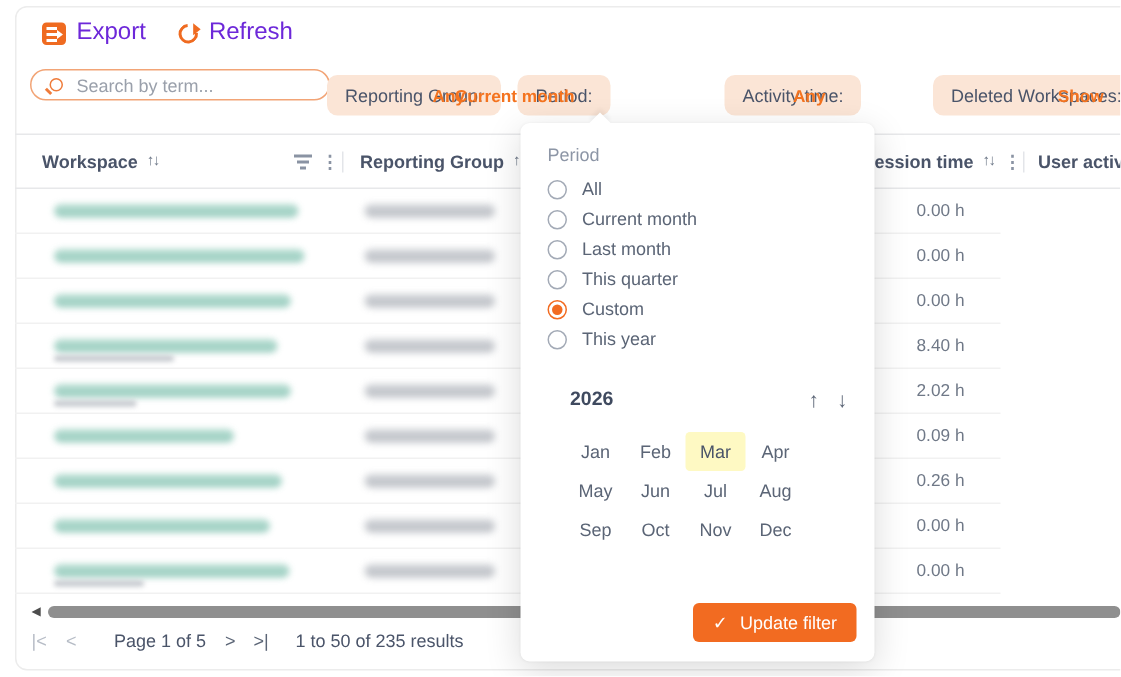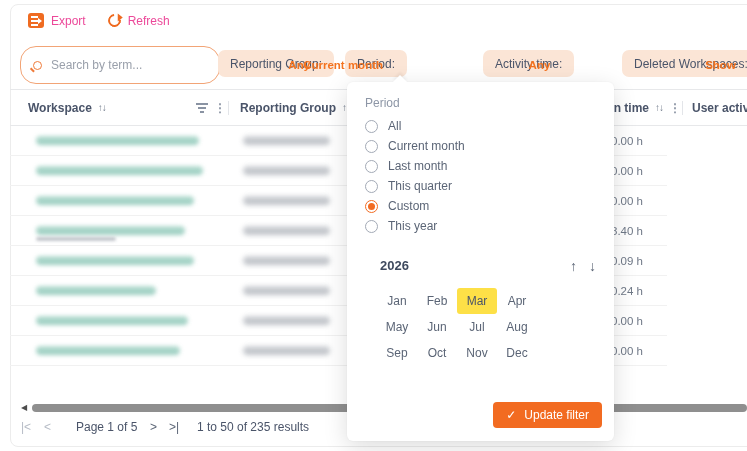--- a/index.html
+++ b/index.html
@@ -7,33 +7,33 @@
   .page {
     position:relative; width:747px; height:451px; overflow:hidden;
     font-family:"Liberation Sans", sans-serif; font-size:12px; color:#4a5469; background:#fff;
   }
   .card {
     position:absolute; left:10px; top:4px; width:748px; height:443px;
     border:1px solid #ececec; border-radius:8px; background:#fff;
   }
   
   .toolbar { position:absolute; left:28px; top:13px; display:flex; align-items:center; gap:22px; z-index:2; }
-  .tool-btn { display:flex; align-items:center; gap:7px; color:#ec4899; font-size:12px; cursor:pointer;justify-content:space-between; }
+  .tool-btn { display:flex; align-items:center; gap:7px; color:#6d28d9; font-size:16px; cursor:pointer;justify-content:space-between; }
   .export-icon { width:16px; height:15px; background:#ef6b21; border-radius:3px; position:relative; }
   .export-icon::before { content:""; position:absolute; left:3px; top:3px; width:7px; height:2px;
     background:#fff; box-shadow:0 4px 0 #fff, 0 8px 0 #fff; }
   .export-icon::after { content:""; position:absolute; right:2px; top:5px; width:0; height:0;
     border-left:4px solid #fff; border-top:3px solid transparent; border-bottom:3px solid transparent; }
   .refresh-icon { width:13px; height:13px; border:2px solid #ef6b21; border-radius:50%;
     border-top-color:transparent; transform:rotate(40deg); position:relative; }
   .refresh-icon::after { content:""; position:absolute; top:-4px; right:-2px; width:0; height:0;
     border-bottom:5px solid #ef6b21; border-left:4px solid transparent; border-right:4px solid transparent;
     transform:rotate(50deg); }
   
-  .search-box { position:absolute; left:20px; top:46px; width:200px; height:38px;
+  .search-box { position:absolute; left:20px; top:46px; width:200px; height:21px;
     border:1px solid #f2a476; border-radius:16px; display:flex; align-items:center; gap:9px;
     padding:0 12px; background:#fff; z-index:2; }
   .search-icon { width:9px; height:9px; border:1.6px solid #ef7b3a; border-radius:50%; position:relative; flex:0 0 auto; }
   .search-icon::after { content:""; position:absolute; left:-4px; top:7px; width:5px; height:1.6px;
     background:#ef7b3a; transform:rotate(45deg); }
   .search-ph { color:#9aa0ab; font-size:12px; }
   .chip { position:absolute; top:50px; height:27px; background:#fbe5d6; border-radius:7px;
     display:flex; align-items:center; gap:4px; padding:0 12px; white-space:nowrap; cursor:pointer; z-index:2; }
   .chip .lbl { color:#4a5469; }
   .chip .val { color:#f4731f; font-weight:700; }
@@ -71,37 +71,37 @@
   
   .hscroll { position:absolute; left:0; top:403px; width:747px; height:10px; z-index:1; }
   .scroll-arrow { position:absolute; left:21px; top:0; font-size:8px; color:#4d4d4d; line-height:10px; cursor:pointer; }
   .thumb { position:absolute; left:32px; top:1px; width:715px; height:8px; background:#8f8f8f; border-radius:4px; cursor:grab; }
   
   .pgitem { position:absolute; top:420px; font-size:12px; white-space:nowrap; }
   .pg-dis { color:#b6bcc6; } .pg-en { color:#5b6576; cursor:pointer; }
   #pg-first{left:21px} #pg-prev{left:44px} #pg-info{left:76px; color:#4a5469}
   #pg-next{left:150px} #pg-last{left:169px} #pg-results{left:197px; color:#4a5469}
   
-  .panel { position:absolute; left:347px; top:82px; width:267px; height:359px; background:#fff;
+  .panel { position:absolute; left:347px; top:82px; width:236px; height:359px; background:#fff;
     border-radius:6px; box-shadow:0 6px 24px rgba(0,0,0,.14), 0 0 2px rgba(0,0,0,.05); z-index:10; }
   .caret { position:absolute; top:-5px; left:48px; width:10px; height:10px; background:#fff;
     transform:rotate(45deg); box-shadow:-2px -2px 3px rgba(0,0,0,.05); }
   .panel-title { padding:14px 18px 6px; color:#8d96a6; font-size:12px; }
   .opt { display:flex; align-items:center; gap:10px; padding:3px 18px; color:#5b6576; cursor:pointer; }
   .radio { width:13px; height:13px; border:1.5px solid #a3aab6; border-radius:50%; position:relative; flex:0 0 auto; }
   .opt.selected .radio { border-color:#f26b21; }
   .opt.selected .radio::after { content:""; position:absolute; left:2px; top:2px; width:7px; height:7px;
     border-radius:50%; background:#f26b21; }
   .cal-head { display:flex; align-items:flex-start; margin:22px 18px 0 33px; }
   .year { font-weight:700; font-size:13px; color:#3f4a5f; }
   .cal-arrows { margin-left:auto; display:flex; gap:12px; font-size:14px; color:#5b6576; }
   .cal-arrows span { cursor:pointer; }
   .months { display:grid; grid-template-columns:repeat(4,40px); margin:14px 0 0 30px; }
   .m { height:26px; line-height:26px; text-align:center; color:#5b6576; border-radius:3px; cursor:pointer; }
-  .m.selected { background:#fde047; color:#4a5469; }
+  .m.selected { background:#fef9c3; color:#4a5469; }
   .update-btn { position:absolute; right:12px; bottom:13px; height:26px; background:#f26b21; color:#fff;
     border:none; border-radius:4px; padding:0 13px; font-size:12px; display:flex; align-items:center; gap:8px;
     font-family:"Liberation Sans", sans-serif; cursor:pointer; }
 </style>
 </head>
 <body>
 
 <div class="page">
   <div class="card"></div>
 
@@ -176,27 +176,33 @@
         <span class="val">0.00 h</span>
       </div>
     <div class="row">
         <span class="ws-bar"></span>
         <i class="sub"></i>
         <span class="rg-bar"></span>
         <span class="val">8.40 h</span>
       </div>
     <div class="row">
         <span class="ws-bar"></span>
+        <i class="sub"></i>
+        <span class="rg-bar"></span>
+        <span class="val">2.02 h</span>
+      </div>
+    <div class="row">
+        <span class="ws-bar"></span>
         <span class="rg-bar"></span>
         <span class="val">0.09 h</span>
       </div>
     <div class="row">
         <span class="ws-bar"></span>
         <span class="rg-bar"></span>
-        <span class="val">0.24 h</span>
+        <span class="val">0.26 h</span>
       </div>
     <div class="row">
         <span class="ws-bar"></span>
         <span class="rg-bar"></span>
         <span class="val">0.00 h</span>
       </div>
     <div class="row">
         <span class="ws-bar"></span>
         <i class="sub"></i>
         <span class="rg-bar"></span>

